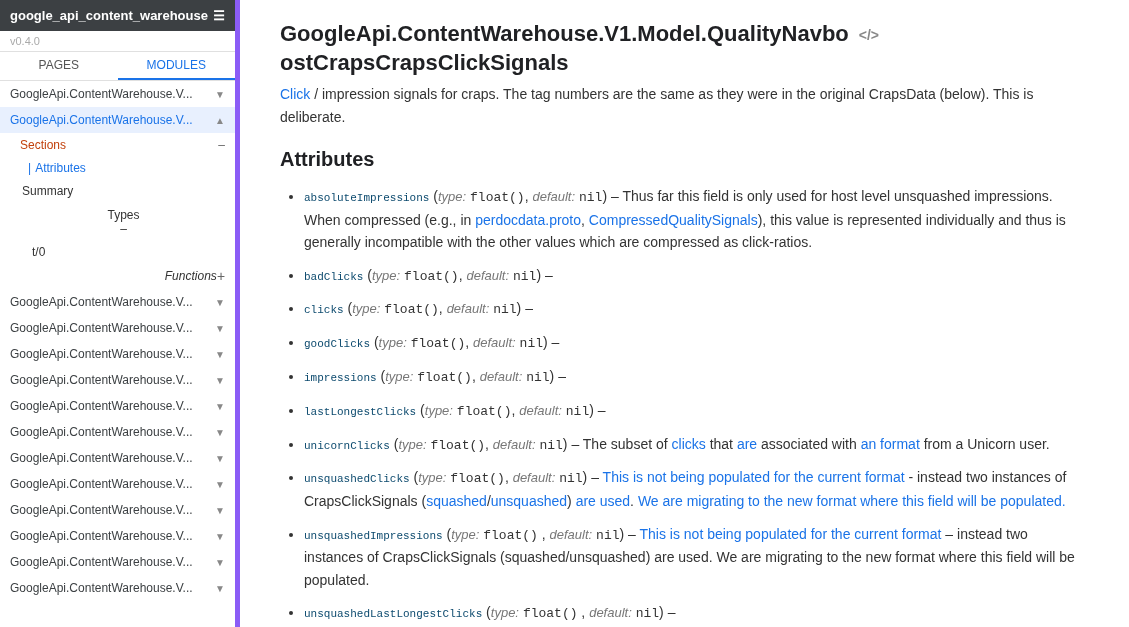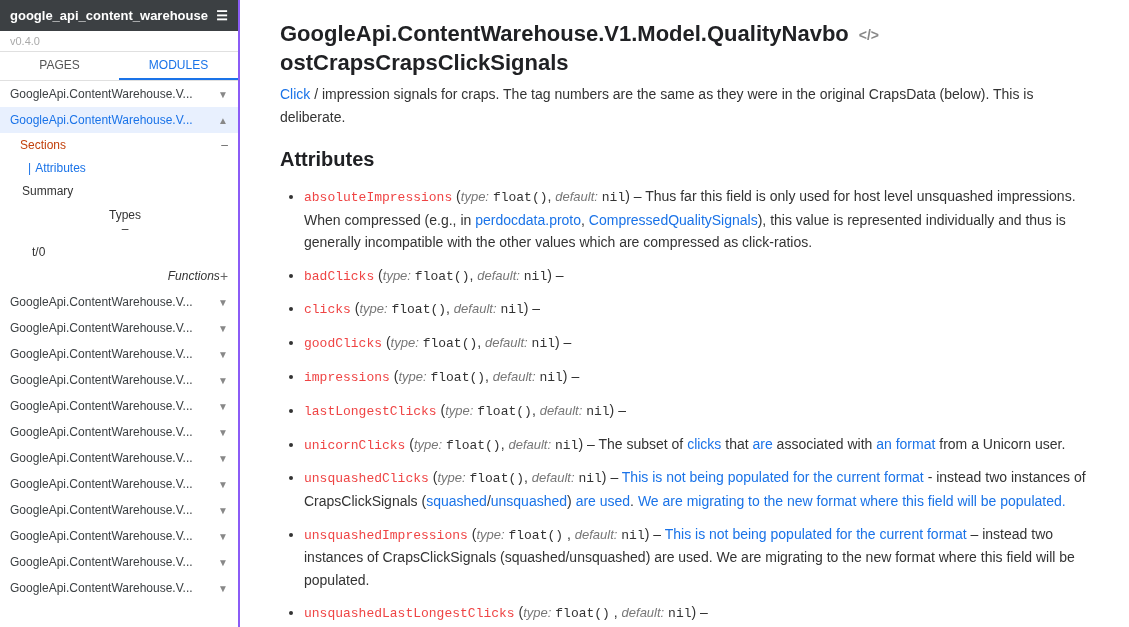--- a/index.html
+++ b/index.html
@@ -3,21 +3,21 @@
   <meta charset="utf-8">
   <style>
     * { box-sizing: border-box; margin: 0; padding: 0; }
     body { font-family: Arial, sans-serif; font-size: 14px; display: flex; height: 627px; overflow: hidden; background: #fff; }
 
     
     .sidebar {
       width: 240px;
       min-width: 240px;
       background: #fff;
-      border-right: 2px solid #8b5cf6;
+      border-right: 5px solid #8b5cf6;
       overflow-y: auto;
       display: flex;
       flex-direction: column;
     }
     .sidebar-header {
       background: #3c4043;
       color: #fff;
       padding: 8px 10px;
       font-size: 13px;
       font-weight: bold;
@@ -149,21 +149,21 @@
       list-style: disc;
       padding-left: 24px;
       line-height: 1.8;
     }
     .attr-list li {
       margin-bottom: 10px;
       font-size: 14px;
       color: #333;
       line-height: 1.6;
     }
-    .attr-name { font-family: 'Courier New', monospace; font-size: 13px; color: #ef4444; }
+    .attr-name { font-family: 'Courier New', monospace; font-size: 11px; color: #0c4a6e; }
     .attr-type-key { color: #777; font-style: italic; font-size: 13px; }
     .attr-type-val { font-family: 'Courier New', monospace; font-size: 13px; color: #333; }
     .attr-default-key { color: #777; font-style: italic; font-size: 13px; }
     .attr-default-val { font-family: 'Courier New', monospace; font-size: 13px; color: #333; }
     .dash { color: #333; }
     .desc-text { color: #333; }
     .link-blue { color: #1a73e8; }
   </style>
 </head>
 <body>

